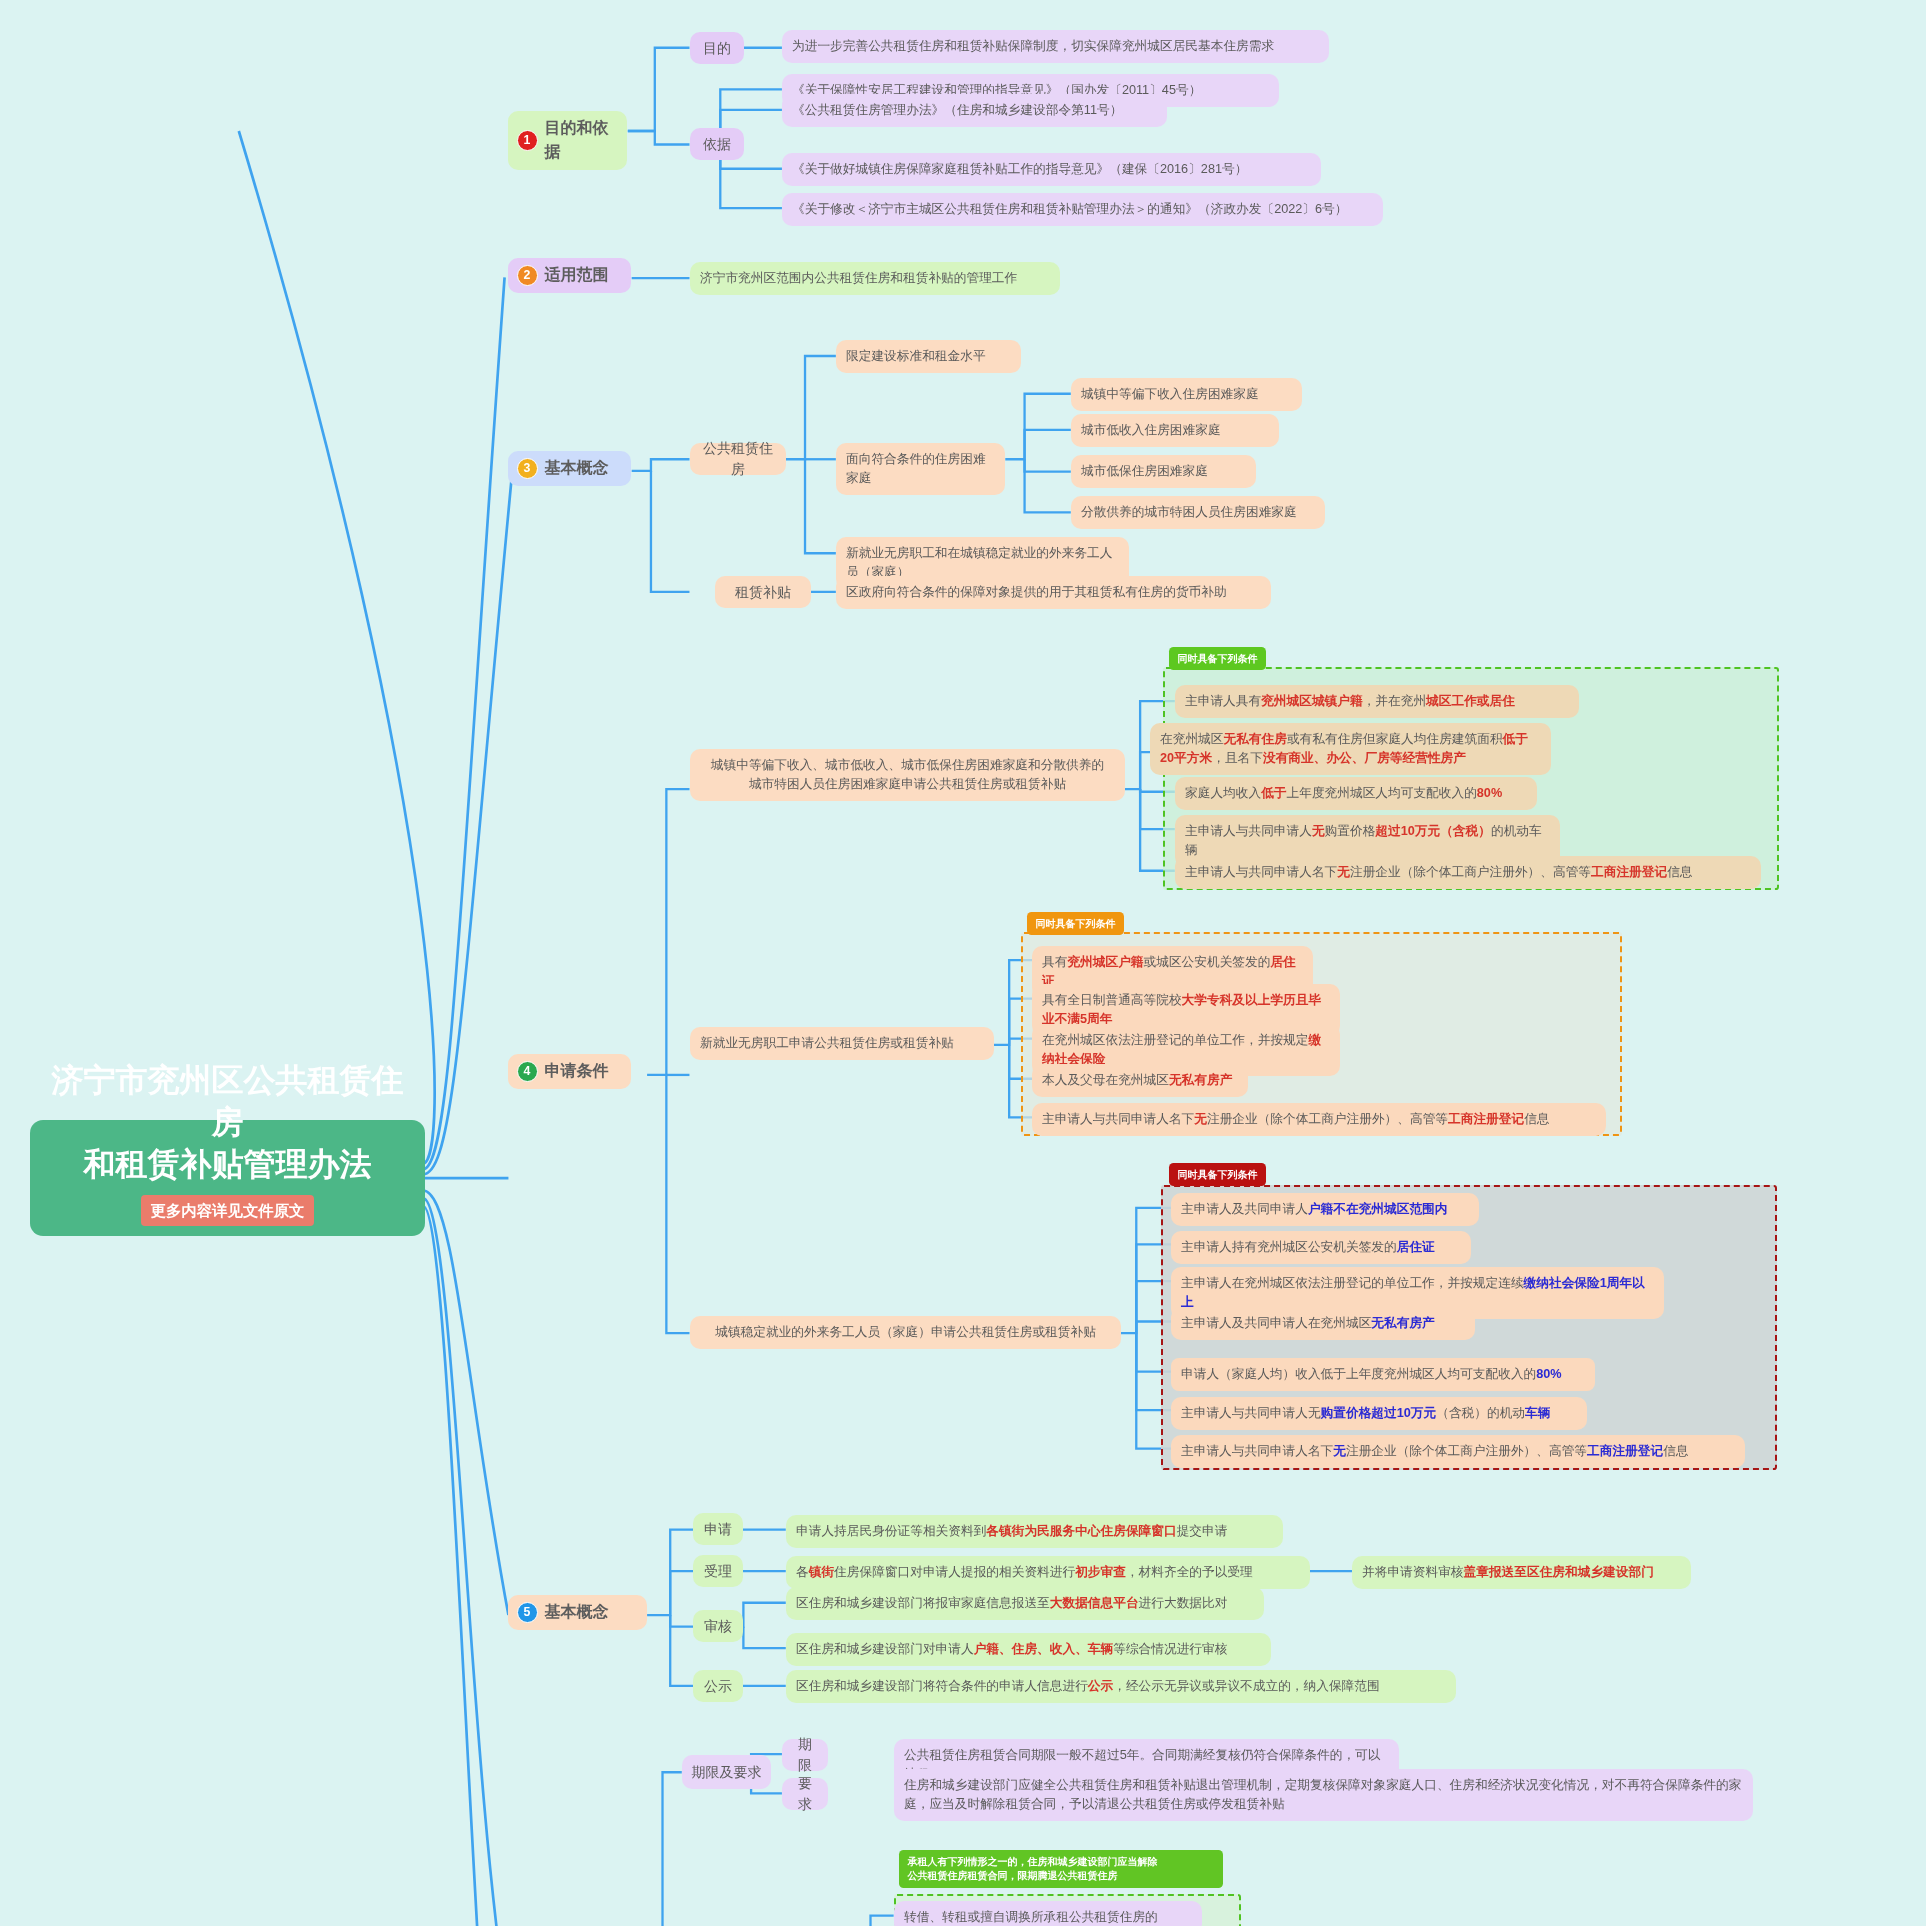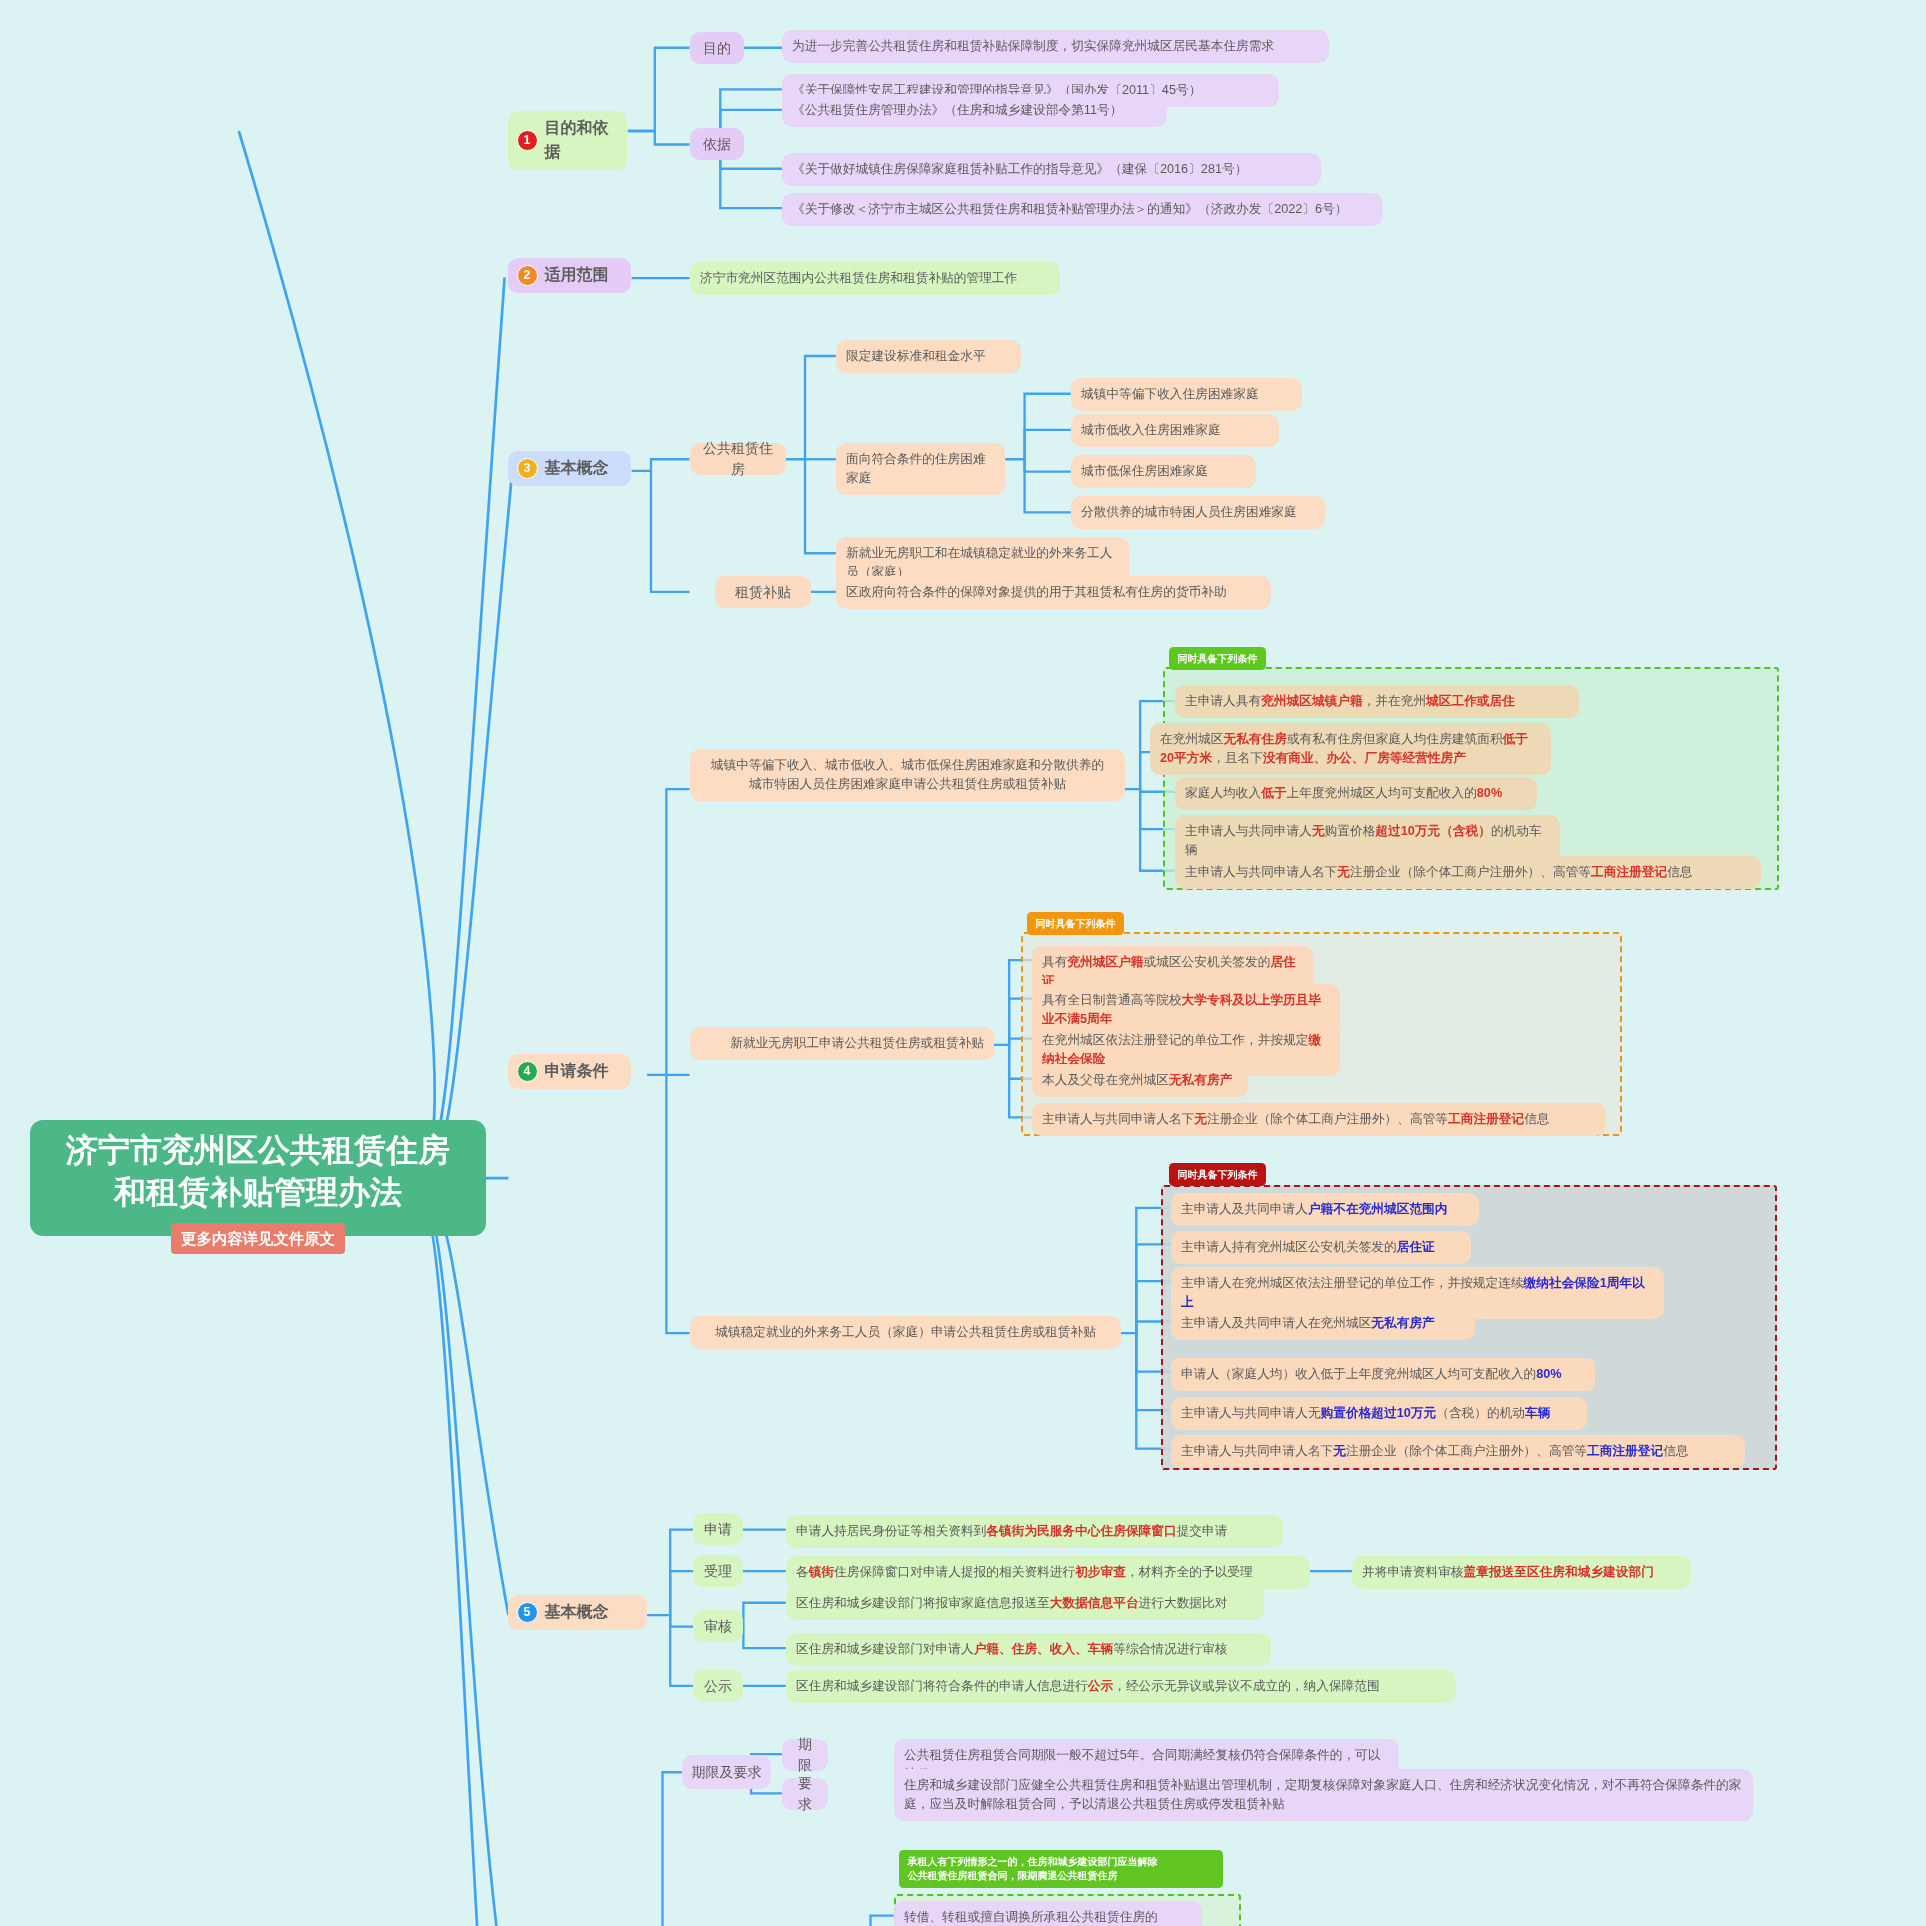--- a/index.html
+++ b/index.html
@@ -13,23 +13,23 @@
   }
   #canvas{position:absolute;inset:0;}
   svg#wires{position:absolute;left:0;top:0;width:2001px;height:2381px;pointer-events:none;}
 
   .node{position:absolute;border-radius:10px;box-sizing:border-box;
         display:flex;align-items:center;line-height:1.5;}
   .node .txt{display:block;width:100%;}
 
   
   #root{
-    left:30px;top:1120px;width:456px;height:116px;
+    left:30px;top:1120px;width:395px;height:116px;
     background:#4cb787;border-radius:13px;
-    flex-direction:column;justify-content:space-between;align-items:center;
+    flex-direction:column;justify-content:flex-end;align-items:center;
     padding:10px 11.6px;color:#fff;
   }
   #root .rootTitle{font-size:32px;font-weight:bold;text-align:center;line-height:1.3;color:#fff;}
   #root .rootBadge{margin-top:10px;background:#ea7c6b;color:#fff;font-size:15.4px;
                    font-weight:bold;padding:3.9px 10px;border-radius:3.9px;}
 
   
   .sec{padding:5.4px 11.6px 5.4px 8.5px;font-size:16px;font-weight:bold;color:#5d5d5d;gap:7px;}
   .num{width:21px;height:21px;min-width:21px;border-radius:50%;
        display:flex;align-items:center;justify-content:center;
@@ -271,21 +271,21 @@
 <div class="node leaf bg-tan" style="left:1175px;top:777px;width:362px;">
       <span class="txt" id="g1i2"><span>家庭人均收入</span><span class="hl-red">低于</span><span>上年度兖州城区人均可支配收入的</span><span class="hl-red">80%</span></span>
     </div>
 <div class="node leaf bg-tan" style="left:1175px;top:815px;width:385px;">
       <span class="txt" id="g1i3"><span>主申请人与共同申请人</span><span class="hl-red">无</span><span>购置价格</span><span class="hl-red">超过10万元（含税）</span><span>的机动车辆</span></span>
     </div>
 <div class="node leaf bg-tan" style="left:1175px;top:856px;width:586px;">
       <span class="txt" id="g1i4"><span>主申请人与共同申请人名下</span><span class="hl-red">无</span><span>注册企业（除个体工商户注册外）、高管等</span><span class="hl-red">工商注册登记</span><span>信息</span></span>
     </div>
 
-<div class="node leaf bg-peach-l" style="left:690px;top:1027px;width:304px;text-align:right;">
+<div class="node leaf bg-peach-l" style="left:690px;top:1027px;width:304px;text-align:left;">
   <span class="txt">新就业无房职工申请公共租赁住房或租赁补贴</span>
 </div>
 <div class="grp grp-orange" style="left:1021px;top:932px;width:601px;height:204px;"></div>
 <div class="grphdr hdr-orange" style="left:1027px;top:912px;">同时具备下列条件</div>
 <div class="node leaf bg-orange-l" style="left:1032px;top:946px;width:281px;">
       <span class="txt" id="g2i0"><span>具有</span><span class="hl-red">兖州城区户籍</span><span>或城区公安机关签发的</span><span class="hl-red">居住证</span></span>
     </div>
 <div class="node leaf bg-orange-l" style="left:1032px;top:984px;width:308px;">
       <span class="txt" id="g2i1"><span>具有全日制普通高等院校</span><span class="hl-red">大学专科及以上学历且</span><span class="hl-red">毕业不满5周年</span></span>
     </div>

